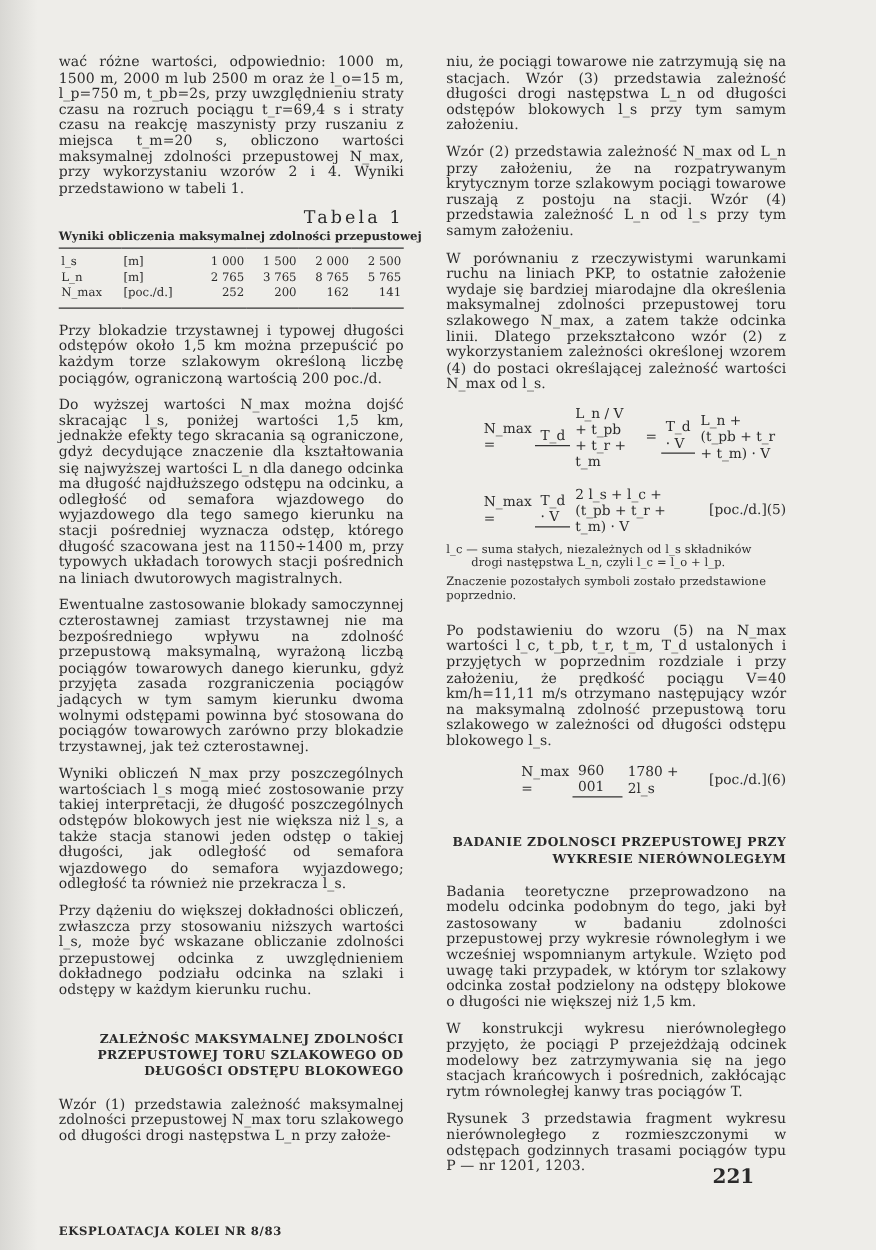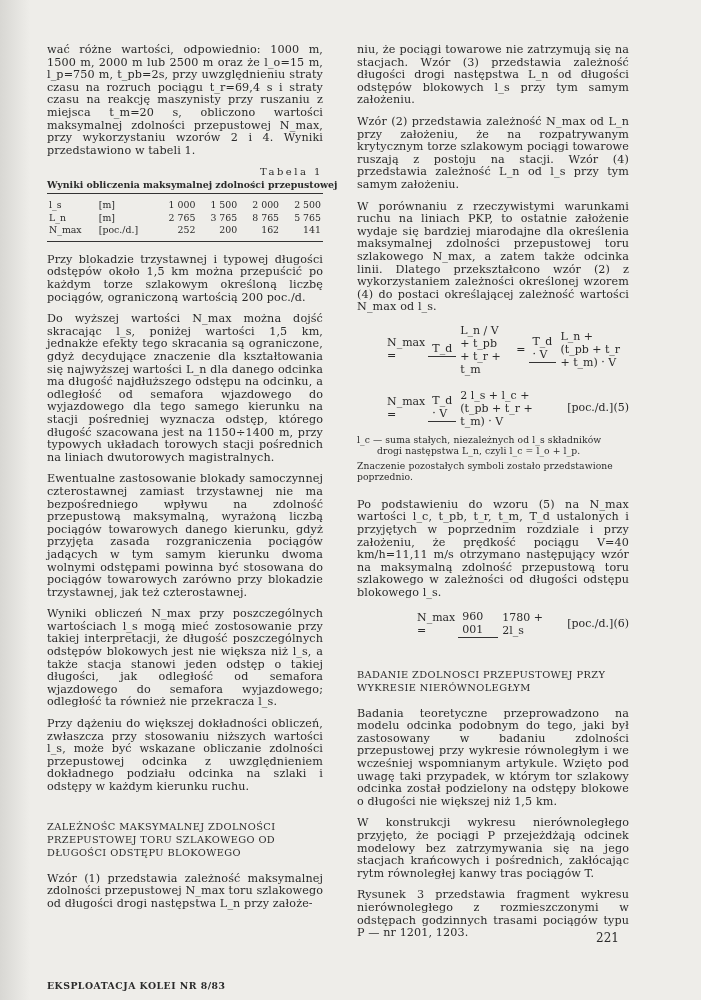--- a/index.html
+++ b/index.html
@@ -15,40 +15,40 @@
     background:linear-gradient(to right,#d8d7d3,#eeede9);
   }
   .col { position:absolute; top:44px; }
   .col-left { left:47px; width:276px; }
   .col-right { left:357px; width:272px; }
   p {
     margin:0 0 9px 0;
     font-size:11.2px; line-height:12.6px;
     text-align:justify; letter-spacing:0.1px;
   }
-  .tab-label { text-align:right; font-size:10px; letter-spacing:2.5px; margin:4px 0 2px 0; }
+  .tab-label { text-align:right; font-size:14px; letter-spacing:2.5px; margin:4px 0 2px 0; }
   .tab-title { font-weight:bold; font-size:9.4px; margin:0 0 3px 0; white-space:nowrap; }
   table { border-collapse:collapse; width:100%; font-size:9.4px; border-top:1.5px solid #333; border-bottom:1.5px solid #333; margin-bottom:12px; }
   td { padding:1px 2px; line-height:10.5px; }
   td.num { text-align:right; }
   tr:first-child td { padding-top:6px; }
   tr:last-child td { padding-bottom:5px; }
   h3 {
-    font-size:9.8px; font-weight:normal; letter-spacing:0.4px;
-    margin:1px 0 14px 0; line-height:13px; text-transform:uppercase;
+    font-size:9.8px; font-weight:bold; letter-spacing:0.4px;
+    margin:1px 0 14px 0; line-height:13px; text-transform:uppercase;text-align:right;
   }
   .formula { font-size:11px; display:flex; align-items:center; margin:6px 0 6px 0; }
   .frac { display:inline-flex; flex-direction:row; align-items:center; margin:0 3px; }
   .frac .num-part { padding:0 4px 1px 4px; border-bottom:1px solid #333; }
   .frac .den-part { padding:1px 4px 0 4px; }
   .eqno { margin-left:auto; }
   .small { font-size:9.2px; line-height:11.5px; margin:0 0 3px 0; text-align:left; }
   .def { font-size:9.2px; line-height:11.5px; margin:0 0 3px 0; padding-left:20px; text-indent:-20px; text-align:left; }
   .footer-left { position:absolute; left:47px; top:980px; font-size:9.3px; font-weight:bold; letter-spacing:0.5px; }
-  .page-number { position:absolute; left:596px; top:931px; font-size:12px; font-weight:normal; }
+  .page-number { position:absolute; left:570px; top:931px; font-size:16px; font-weight:bold; }
 </style>
 </head>
 <body>
 
 <div class="page-shade"></div>
 
 <div class="col col-left">
   <p>wać różne wartości, odpowiednio: 1000 m, 1500 m, 2000 m lub 2500 m oraz że l_o=15 m, l_p=750 m, t_pb=2s, przy uwzględnieniu straty czasu na rozruch pociągu t_r=69,4 s i straty czasu na reakcję maszynisty przy ruszaniu z miejsca t_m=20 s, obliczono wartości maksymalnej zdolności przepustowej N_max, przy wykorzystaniu wzorów 2 i 4. Wyniki przedstawiono w tabeli 1.</p>
   <div class="tab-label">Tabela 1</div>
   <div class="tab-title">Wyniki obliczenia maksymalnej zdolności przepustowej</div>

